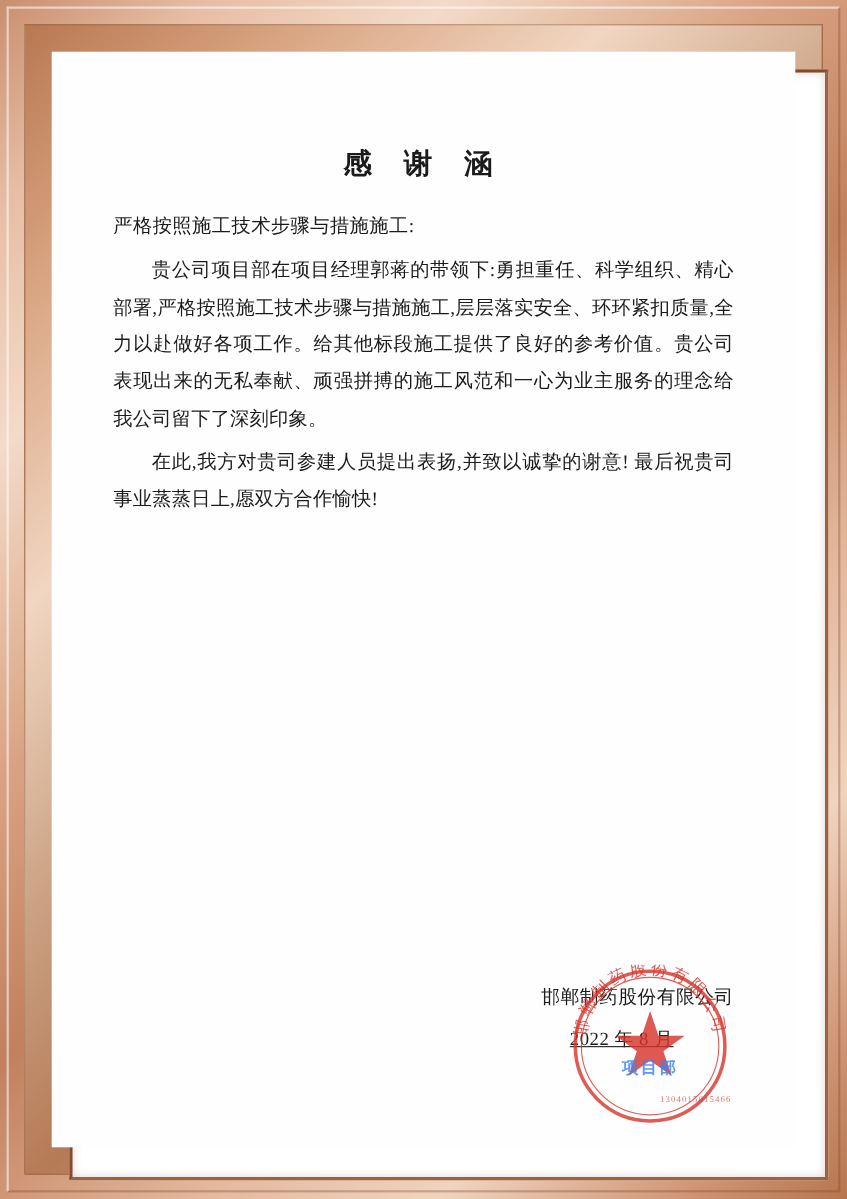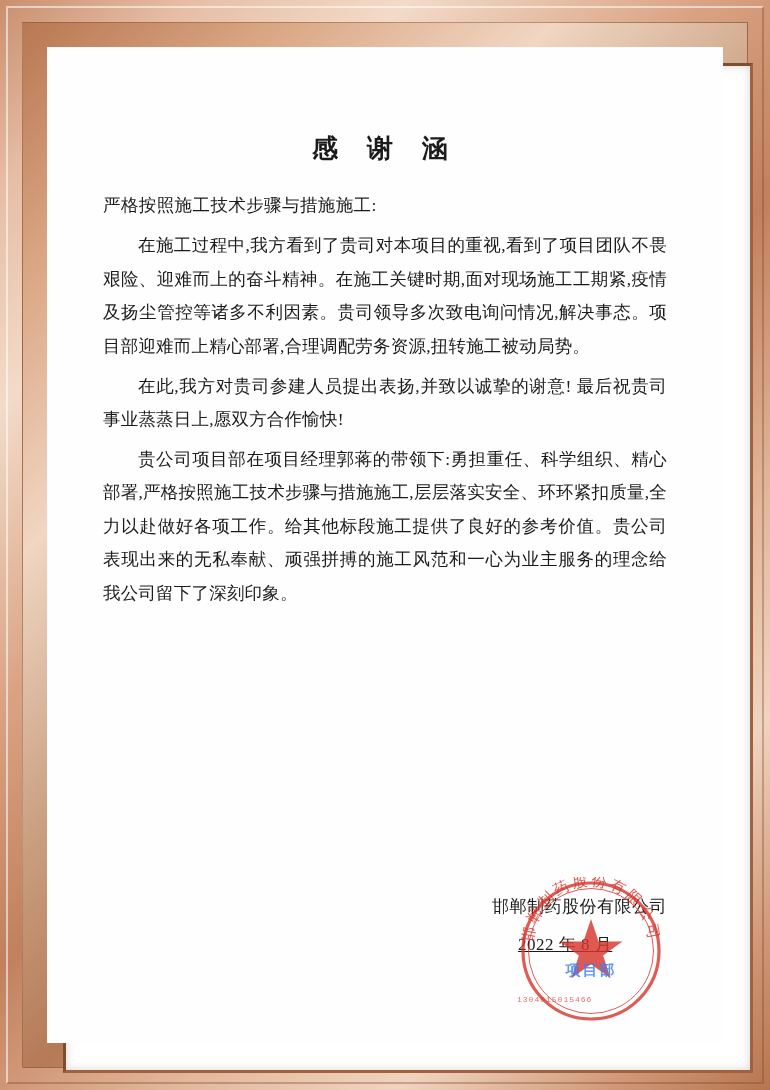--- a/index.html
+++ b/index.html
@@ -129,47 +129,46 @@
     font-weight: bold;
     letter-spacing: 2px;
     opacity: 0.82;
     font-family: "Liberation Serif", serif;
   }
   .stamp-bottom-code {
     position: absolute;
     left: 0;
     top: 118px;
     width: 148px;
-    text-align: left;
+    text-align: right;
     color: #d6342c;
     font-size: 8px;
     letter-spacing: 1px;
     opacity: 0.7;
-    font-family: Liberation Mono, monospace;
+    font-family: Liberation Serif, serif;
   }
 </style>
 </head>
 <body>
 
 <div class="frame-outer">
   <div class="frame-bevel-outer"></div>
   <div class="frame-inner-band">
     <div class="frame-inner-bevel"></div>
   </div>
 
   <div class="paper">
     <div class="doc">
 
       <div class="doc-title">感 谢 涵</div>
 
       <div class="salutation">严格按照施工技术步骤与措施施工:</div>
 
-      <p class="para">在施工过程中,我方看到了贵司对本项目的重视,看到了项目团队不畏艰险、迎难而上的奋斗精神。在施工关键时期,面对现场施工工期紧,疫情及扬尘管控等诸多不利因素。贵司领导多次致电询问情况,解决事态。项目部迎难而上精心部署,合理调配劳务资源,扭转施工被动局势。</p>
+      <p class="para">贵公司项目部在项目经理郭蒋的带领下:勇担重任、科学组织、精心部署,严格按照施工技术步骤与措施施工,层层落实安全、环环紧扣质量,全力以赴做好各项工作。给其他标段施工提供了良好的参考价值。贵公司表现出来的无私奉献、顽强拼搏的施工风范和一心为业主服务的理念给我公司留下了深刻印象。</p>
       <p class="para">在此,我方对贵司参建人员提出表扬,并致以诚挚的谢意! 最后祝贵司事业蒸蒸日上,愿双方合作愉快!</p>
-      <p class="para">贵公司项目部在项目经理郭蒋的带领下:勇担重任、科学组织、精心部署,严格按照施工技术步骤与措施施工,层层落实安全、环环紧扣质量,全力以赴做好各项工作。给其他标段施工提供了良好的参考价值。贵公司表现出来的无私奉献、顽强拼搏的施工风范和一心为业主服务的理念给我公司留下了深刻印象。</p>
 
       <div class="sign-block">
         <div class="sign-company">邯郸制药股份有限公司</div>
         <div class="sign-date">2022 年 8 月</div>
       </div>
 
       <div class="stamp">
         <svg width="148" height="148" viewBox="0 0 148 148" aria-hidden="true">
           <defs>
             <path id="ringpath" d="M 74,74 m -57,0 a 57,57 0 1 1 114,0" fill="none"></path>

